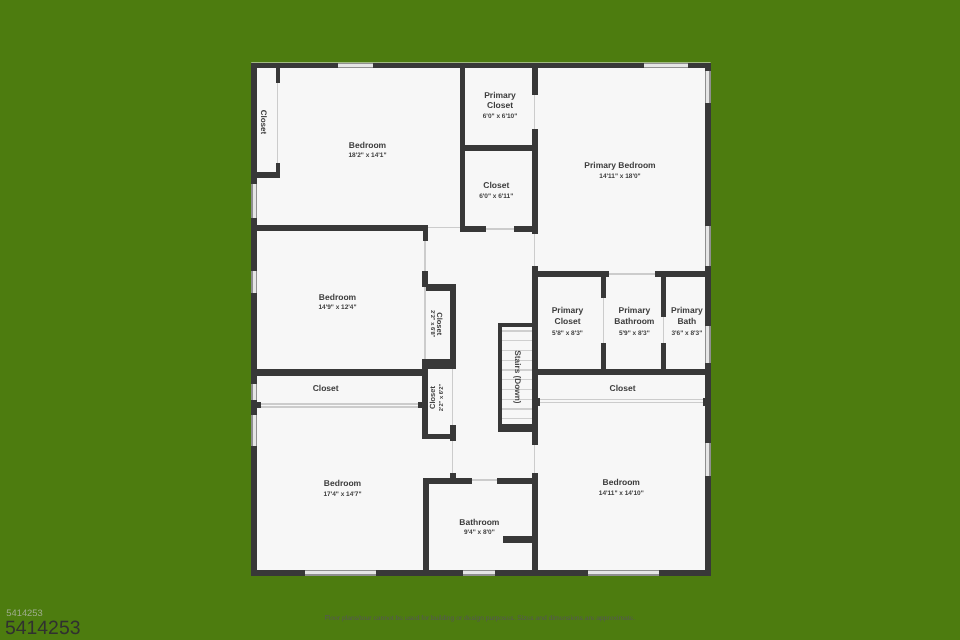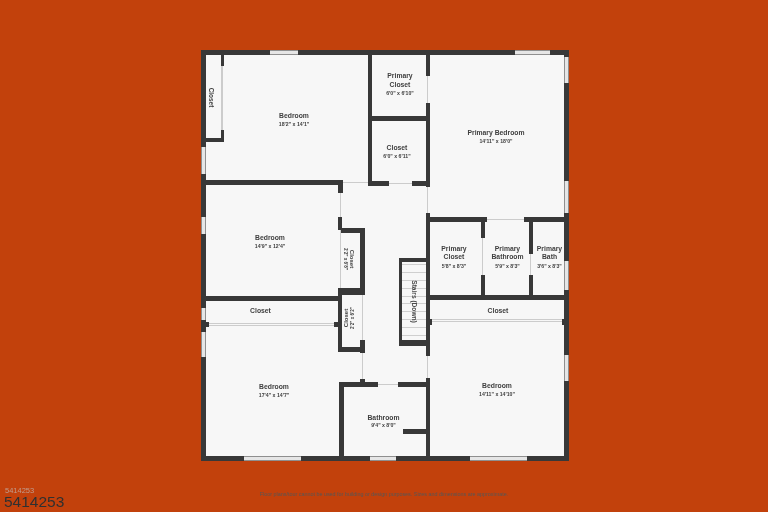--- a/index.html
+++ b/index.html
@@ -1,16 +1,16 @@
 <!DOCTYPE html>
 <html><head>
 <meta charset="utf-8">
 <style>
   html,body{margin:0;padding:0;background:#ffffff;}
-  .page{position:relative;width:768px;height:512px;background:#c2410c;overflow:hidden;}
+  .page{position:relative;width:768px;height:512px;background:#4d7c0f;overflow:hidden;}
   svg{display:block;}
   text{font-family:"Liberation Sans", sans-serif;}
 </style>
 </head>
 <body>
 <div class="page">
 <svg width="768" height="512" viewBox="0 0 768 512">
 
 <rect x="201" y="50" width="367.5" height="410.5" fill="#f7f7f7"></rect>
 <g shape-rendering="crispEdges">

